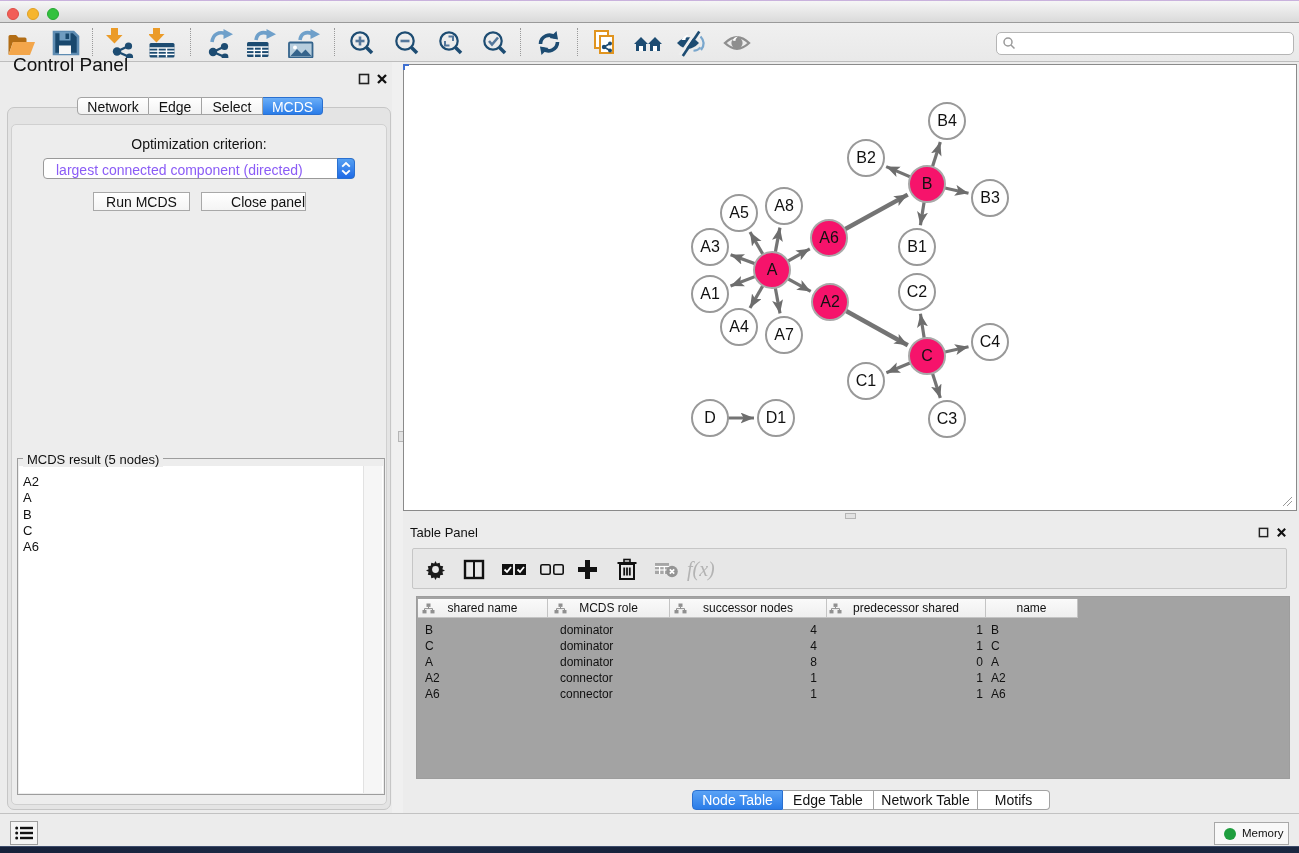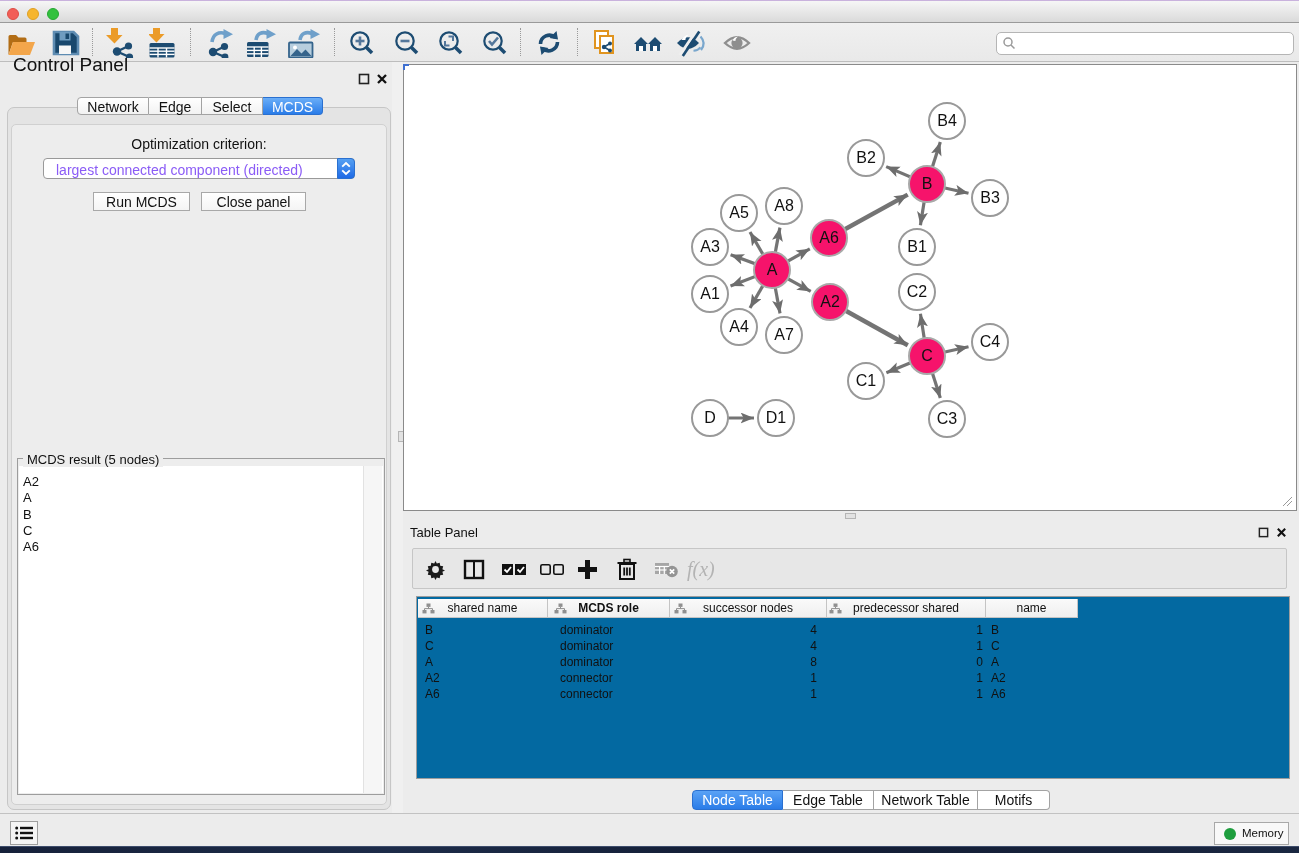--- a/index.html
+++ b/index.html
@@ -53,21 +53,21 @@
 #netwin{position:absolute;left:403px;top:64px;width:894px;height:447px;
  background:#fff;border:1px solid #8a8a8a;box-sizing:border-box;}
 #nettitle{position:absolute;left:0;top:0;width:100%;height:21px;
  background:linear-gradient(#f2f2f2,#d6d6d6);border-bottom:1px solid #9a9a9a;box-sizing:border-box;}
 #nettitle .title{position:absolute;left:0;right:0;top:3px;text-align:center;font-size:14px;color:#222;}
 #nettitle .tl{top:5px;width:11px;height:11px;}
 
 #tp-title{position:absolute;left:410px;top:525px;font-size:13px;color:#111;}
 #tp-toolbar{position:absolute;left:412px;top:548px;width:875px;height:41px;
  background:#e7e7e7;border:1px solid #c6c6c6;border-radius:2px;box-sizing:border-box;}
-#tablebox{position:absolute;left:416px;top:596px;width:874px;height:183px;background:#0369a1;
+#tablebox{position:absolute;left:416px;top:596px;width:874px;height:183px;background:#a3a3a3;
  border:1px solid #9d9d9d;box-sizing:border-box;}
 .th{position:absolute;top:2px;height:19px;background:linear-gradient(#fafafa,#efefef);
  border-right:1px solid #c4c4c4;border-bottom:1px solid #c4c4c4;box-sizing:border-box;
  font-size:12px;color:#111;text-align:center;line-height:19px;}
 .td{position:absolute;font-size:12px;color:#111;height:16px;line-height:16px;}
 .bottabs{position:absolute;top:790px;height:20px;display:flex;left:672px;}
 .btab{height:20px;line-height:19px;font-size:14px;text-align:center;color:#111;
  background:#fff;border:1px solid #a3a3a3;border-left:none;box-sizing:border-box;}
 .btab.first{border-left:1px solid #a3a3a3;border-radius:4px 0 0 4px;margin-left:20px;}
 .btab.last{border-radius:0 4px 4px 0;}
@@ -236,21 +236,21 @@
 <div id="combo">
  <div class="txt">largest connected component (directed)</div>
  <div class="step">
   <svg width="16" height="19" viewBox="0 0 16 19" style="position:absolute;left:0;top:0">
    <path d="M4.2 7.6 L8 4 L11.8 7.6" fill="none" stroke="#fff" stroke-width="1.9"></path>
    <path d="M4.2 11.4 L8 15 L11.8 11.4" fill="none" stroke="#fff" stroke-width="1.9"></path>
   </svg>
  </div>
 </div>
 <div class="btn" style="left:93px;top:192px;width:97px;">Run MCDS</div>
-<div class="btn" style="left:201px;top:192px;width:105px;">Close panel</div>
+<div class="btn" style="left:201px;top:192px;width:105px;text-align:right;">Close panel</div>
 <div id="groupbox"></div>
 <div id="mcdslist">
  <div class="items">A2<br>A<br>B<br>C<br>A6</div>
  <div id="mcdstrack"></div>
 </div>
 <div id="grouplabel">MCDS result (5 nodes)</div>
 <div class="grip" style="left:398px;top:431px;width:6px;height:11px;"></div>
 <div class="grip" style="left:845px;top:513px;width:11px;height:6px;"></div>
 <div id="netwin">
  <div style="position:absolute;left:-1px;top:-1px;width:6px;height:6px;border-left:2px solid #3f6fd0;border-top:2px solid #3f6fd0;box-sizing:border-box;"></div>
@@ -374,21 +374,21 @@
    <line x1="5.6" y1="4.5" x2="5.6" y2="12"></line>
         <line x1="10.3" y1="4.5" x2="10.3" y2="12"></line>
   </g>
   <circle cx="18" cy="9.5" r="5.8" fill="#949494"></circle>
   <path d="M15.8 7.3 l4.4 4.4 m0 -4.4 l-4.4 4.4" stroke="#fff" stroke-width="1.7"></path>
  </svg>
  <div class="abs" style="left:274px;top:9px;font-family:'Liberation Serif',serif;font-style:italic;font-size:20px;color:#b3b3b3;">f(x)</div>
 </div>
 <div id="tablebox">
  <div class="th" style="left:1px;width:130px;border-left:none;">shared name</div>
- <div class="th" style="left:131px;width:122px;font-weight:bold;">MCDS role</div>
+ <div class="th" style="left:131px;width:122px;">MCDS role</div>
  <div class="th" style="left:253px;width:157px;">successor nodes</div>
  <div class="th" style="left:410px;width:159px;">predecessor shared</div>
  <div class="th" style="left:569px;width:92px;">name</div>
 <svg class="abs" style="left:5px;top:6px" width="13" height="11" viewBox="0 0 13 11">
   <rect x="4.5" y="0.5" width="4" height="3.4" fill="#909090"></rect>
   <rect x="0.5" y="7" width="4" height="3.4" fill="#909090"></rect>
   <rect x="8.5" y="7" width="4" height="3.4" fill="#909090"></rect>
   <path d="M6.5 4 v1.6 M2.5 7 v-1.4 h8 v1.4" stroke="#909090" fill="none" stroke-width="1"></path>
  </svg>
  <svg class="abs" style="left:137px;top:6px" width="13" height="11" viewBox="0 0 13 11">

